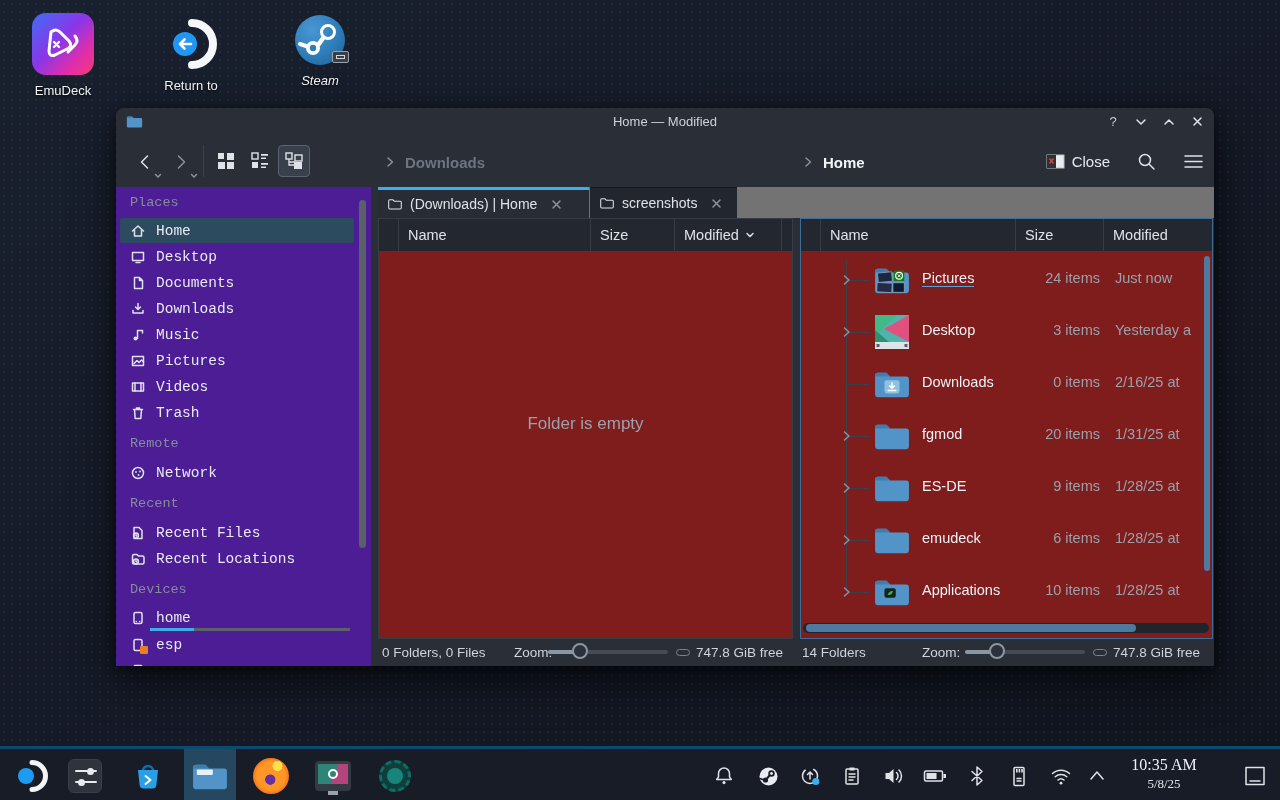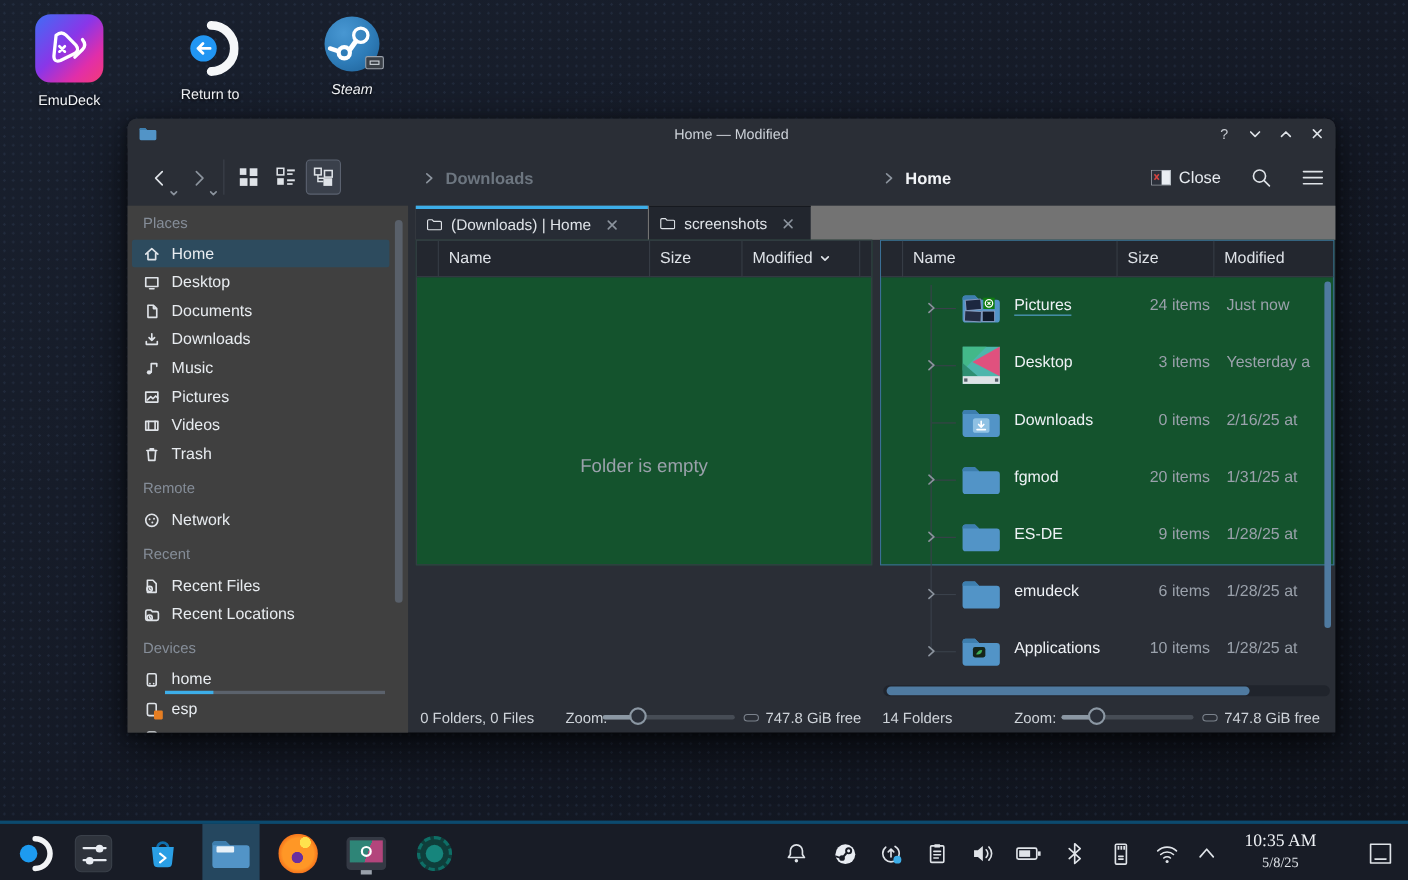--- a/index.html
+++ b/index.html
@@ -47,39 +47,39 @@
   .viewbtn { position:absolute; top:10px; width:32px; height:32px; border-radius:4px;
      display:flex; align-items:center; justify-content:center; }
   .viewbtn.sel { background:#3a404b; border:1px solid #5b6270; }
   .crumb { position:absolute; top:16px; height:22px; display:flex; align-items:center; gap:9px; font-size:15px; }
   .crumb.dim  { color:#6d7680; font-weight:bold; }
   .crumb.lit  { color:#f2f4f7; font-weight:bold; }
   .tool-right { position:absolute; right:10px; top:10px; height:32px; display:flex; align-items:center; gap:26px; }
   .closebtn { display:flex; align-items:center; gap:7px; font-size:15px; color:#e6eaef; }
 
   
-  .sidebar { position:absolute; left:0; top:79px; width:255px; height:479px; background:#404040; overflow:hidden; }
+  .sidebar { position:absolute; left:0; top:79px; width:255px; height:479px; background:#4c1d95; overflow:hidden;font-family:Liberation Mono, monospace; }
   .sec-title { position:absolute; left:14px; font-size:13.5px; color:#858d98; }
   .place { position:absolute; left:4px; width:234px; height:25px; display:flex; align-items:center; gap:10px;
      padding-left:10px; font-size:14.5px; color:#e8ecf0; border-radius:2px; }
   .place.sel { background:#2d4b5e; }
   .usagebar { position:absolute; left:34px; width:200px; height:3px; background:#5b626c; }
   .usagebar i { display:block; height:3px; background:#3daee9; }
   .esp-badge { position:absolute; left:20px; margin-top:10px; width:8px; height:8px; background:#e67e22; border-radius:1px; }
   .side-scroll { position:absolute; left:243px; top:13px; width:7px; height:348px; background:#59606a; border-radius:4px; }
 
   
   .main { position:absolute; left:262px; top:79px; width:836px; height:479px; }
   .tabbar { position:absolute; left:0; top:0; width:836px; height:31px; background:#737373; }
   .tab { position:absolute; top:0; height:31px; display:flex; align-items:center; gap:8px; padding:0 10px; font-size:14px; color:#dfe3e8; }
   .tab.active { background:#272c35; border-top:3px solid #3daee9; }
   .tab.inactive { background:#22262e; border-top:1px solid #14171c; }
   .tab .x { margin-left:6px; }
 
-  .panel { position:absolute; top:31px; height:296px; background:#14532d; }
+  .panel { position:absolute; top:31px; height:421px; background:#7f1d1d; }
   .panel.left  { left:0;  width:415px; border:1px solid #373d46; }
   .panel.right { left:422px; width:413px; border:1px solid #3b6e96; }
   .hdr { position:absolute; left:0; top:0; right:0; height:33px; background:#23272f; display:flex; }
   .hcell { height:33px; line-height:33px; padding-left:9px; font-size:14.5px; color:#dfe3e8;
      border-right:1px solid #363c45; border-bottom:1px solid #363c45; display:flex; align-items:center; gap:6px; }
   .empty-label { position:absolute; left:0; right:0; top:195px; text-align:center; font-size:17px; color:#9aa1ab; }
 
   .frow { position:absolute; left:1px; width:398px; height:52px; }
   .trunk { position:absolute; left:45px; top:40px; width:1px; background:#3a414b; }
   .stub { position:absolute; width:22px; height:1px; background:#3a414b; }

